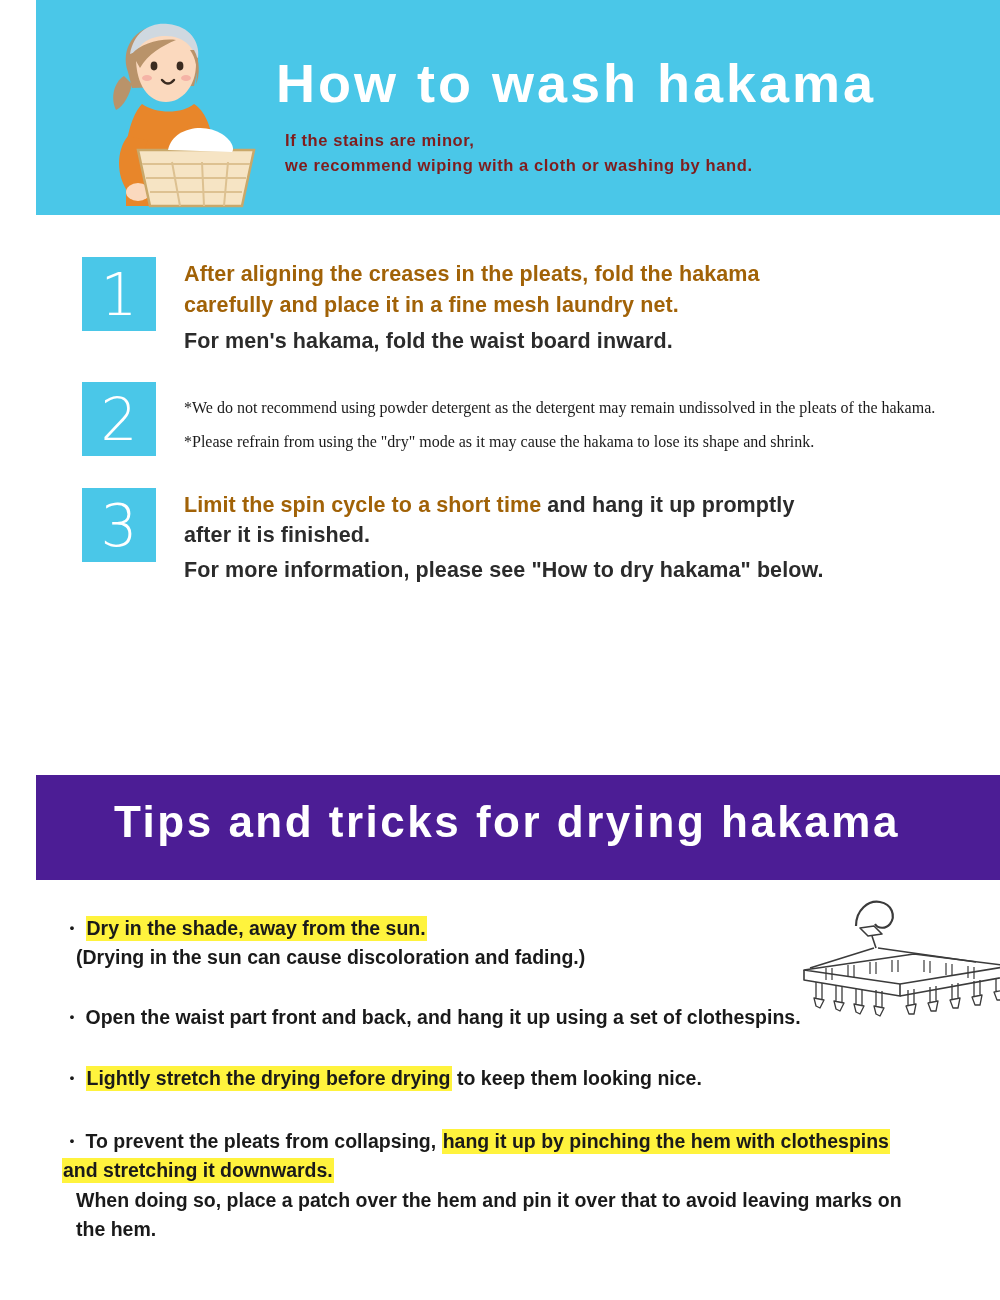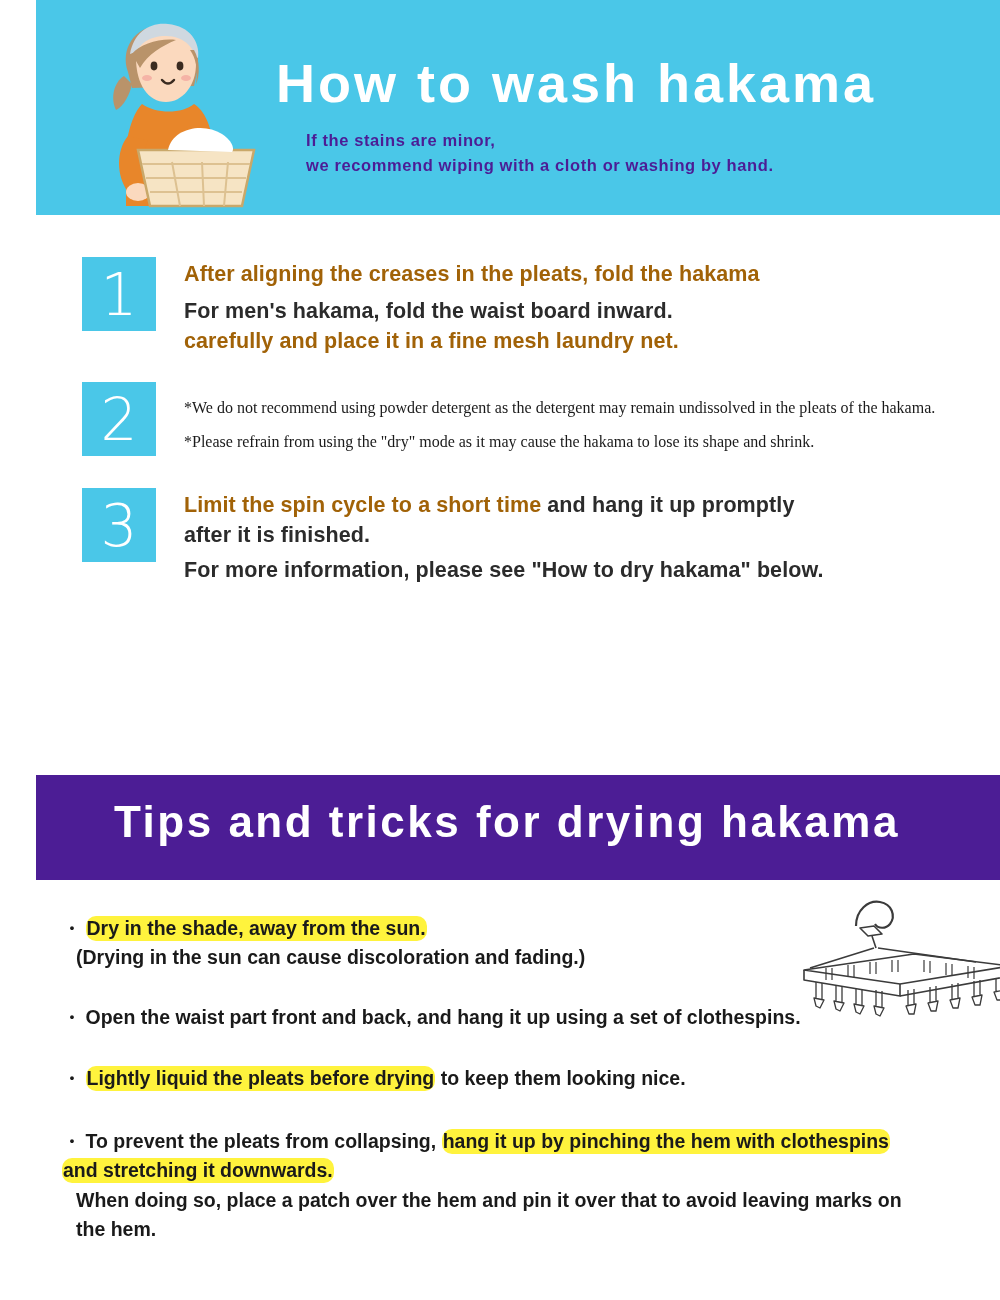--- a/index.html
+++ b/index.html
@@ -38,25 +38,25 @@
     left: 240px;
     top: 52px;
     font-size: 54px;
     font-weight: bold;
     color: #ffffff;
     letter-spacing: 3px;
     white-space: nowrap;
   }
   .header-sub {
     position: absolute;
-    left: 270px;
+    left: 249px;
     top: 128px;
     font-size: 16.5px;
     font-weight: bold;
-    color: #4c1d95;
+    color: #7f1d1d;
     line-height: 1.5;
     letter-spacing: 0.6px;
   }
 
   
   .steps {
     position: relative;
     padding: 20px 0 0 0;
     height: 540px;
   }
@@ -138,21 +138,20 @@
     font-weight: bold;
     color: #1a1a1a;
     line-height: 1.5;
     margin-bottom: 26px;
     position: relative;
   }
   .tip .bullet { margin-right: 4px; }
   .hl {
     background: #fff33d;
     padding: 1px 1px 2px 1px;
-    border-radius: 10px;
   }
   .indent { display: block; padding-left: 14px; }
 
   .hanger {
     position: absolute;
     right: 12px;
     top: 12px;
     width: 260px;
     height: 130px;
   }
@@ -214,22 +213,22 @@
   </div>
 
   <div class="steps">
 
     <div class="step" id="step1">
       <div class="step-num">
         <span>1</span>
       </div>
       <div class="step-body">
         <div class="ln red">After aligning the creases in the pleats, fold the hakama</div>
+        <div class="ln red">carefully and place it in a fine mesh laundry net.</div>
         <div class="ln" style="margin-top:6px;">For men's hakama, fold the waist board inward.</div>
-        <div class="ln red">carefully and place it in a fine mesh laundry net.</div>
       </div>
     </div>
 
     <div class="step" id="step2">
       <div class="step-num">
         <span>2</span>
       </div>
       <div class="step-body">
         <div class="note">*We do not recommend using powder detergent as the detergent may remain undissolved in the pleats of the hakama.</div>
         <div class="note">*Please refrain from using the "dry" mode as it may cause the hakama to lose its shape and shrink.</div>
@@ -297,21 +296,21 @@
     <div class="tip" id="tip1">
       <span class="bullet">・</span><span class="hl">Dry in the shade, away from the sun.</span>
       <span class="indent">(Drying in the sun can cause discoloration and fading.)</span>
     </div>
 
     <div class="tip" id="tip2">
       <span class="bullet">・</span><span>Open the waist part front and back, and hang it up using a set of clothespins.</span>
     </div>
 
     <div class="tip" id="tip3">
-      <span class="bullet">・</span><span class="hl">Lightly liquid the pleats before drying</span><span> to keep them looking nice.</span>
+      <span class="bullet">・</span><span class="hl">Lightly stretch the drying before drying</span><span> to keep them looking nice.</span>
     </div>
 
     <div class="tip" id="tip4">
       <span class="bullet">・</span><span>To prevent the pleats from collapsing, </span><span class="hl">hang it up by pinching the hem with clothespins</span>
       <span style="display:block;"><span class="hl">and stretching it downwards.</span></span>
       <span class="indent">When doing so, place a patch over the hem and pin it over that to avoid leaving marks on</span>
       <span class="indent">the hem.</span>
     </div>
   </div>
 

